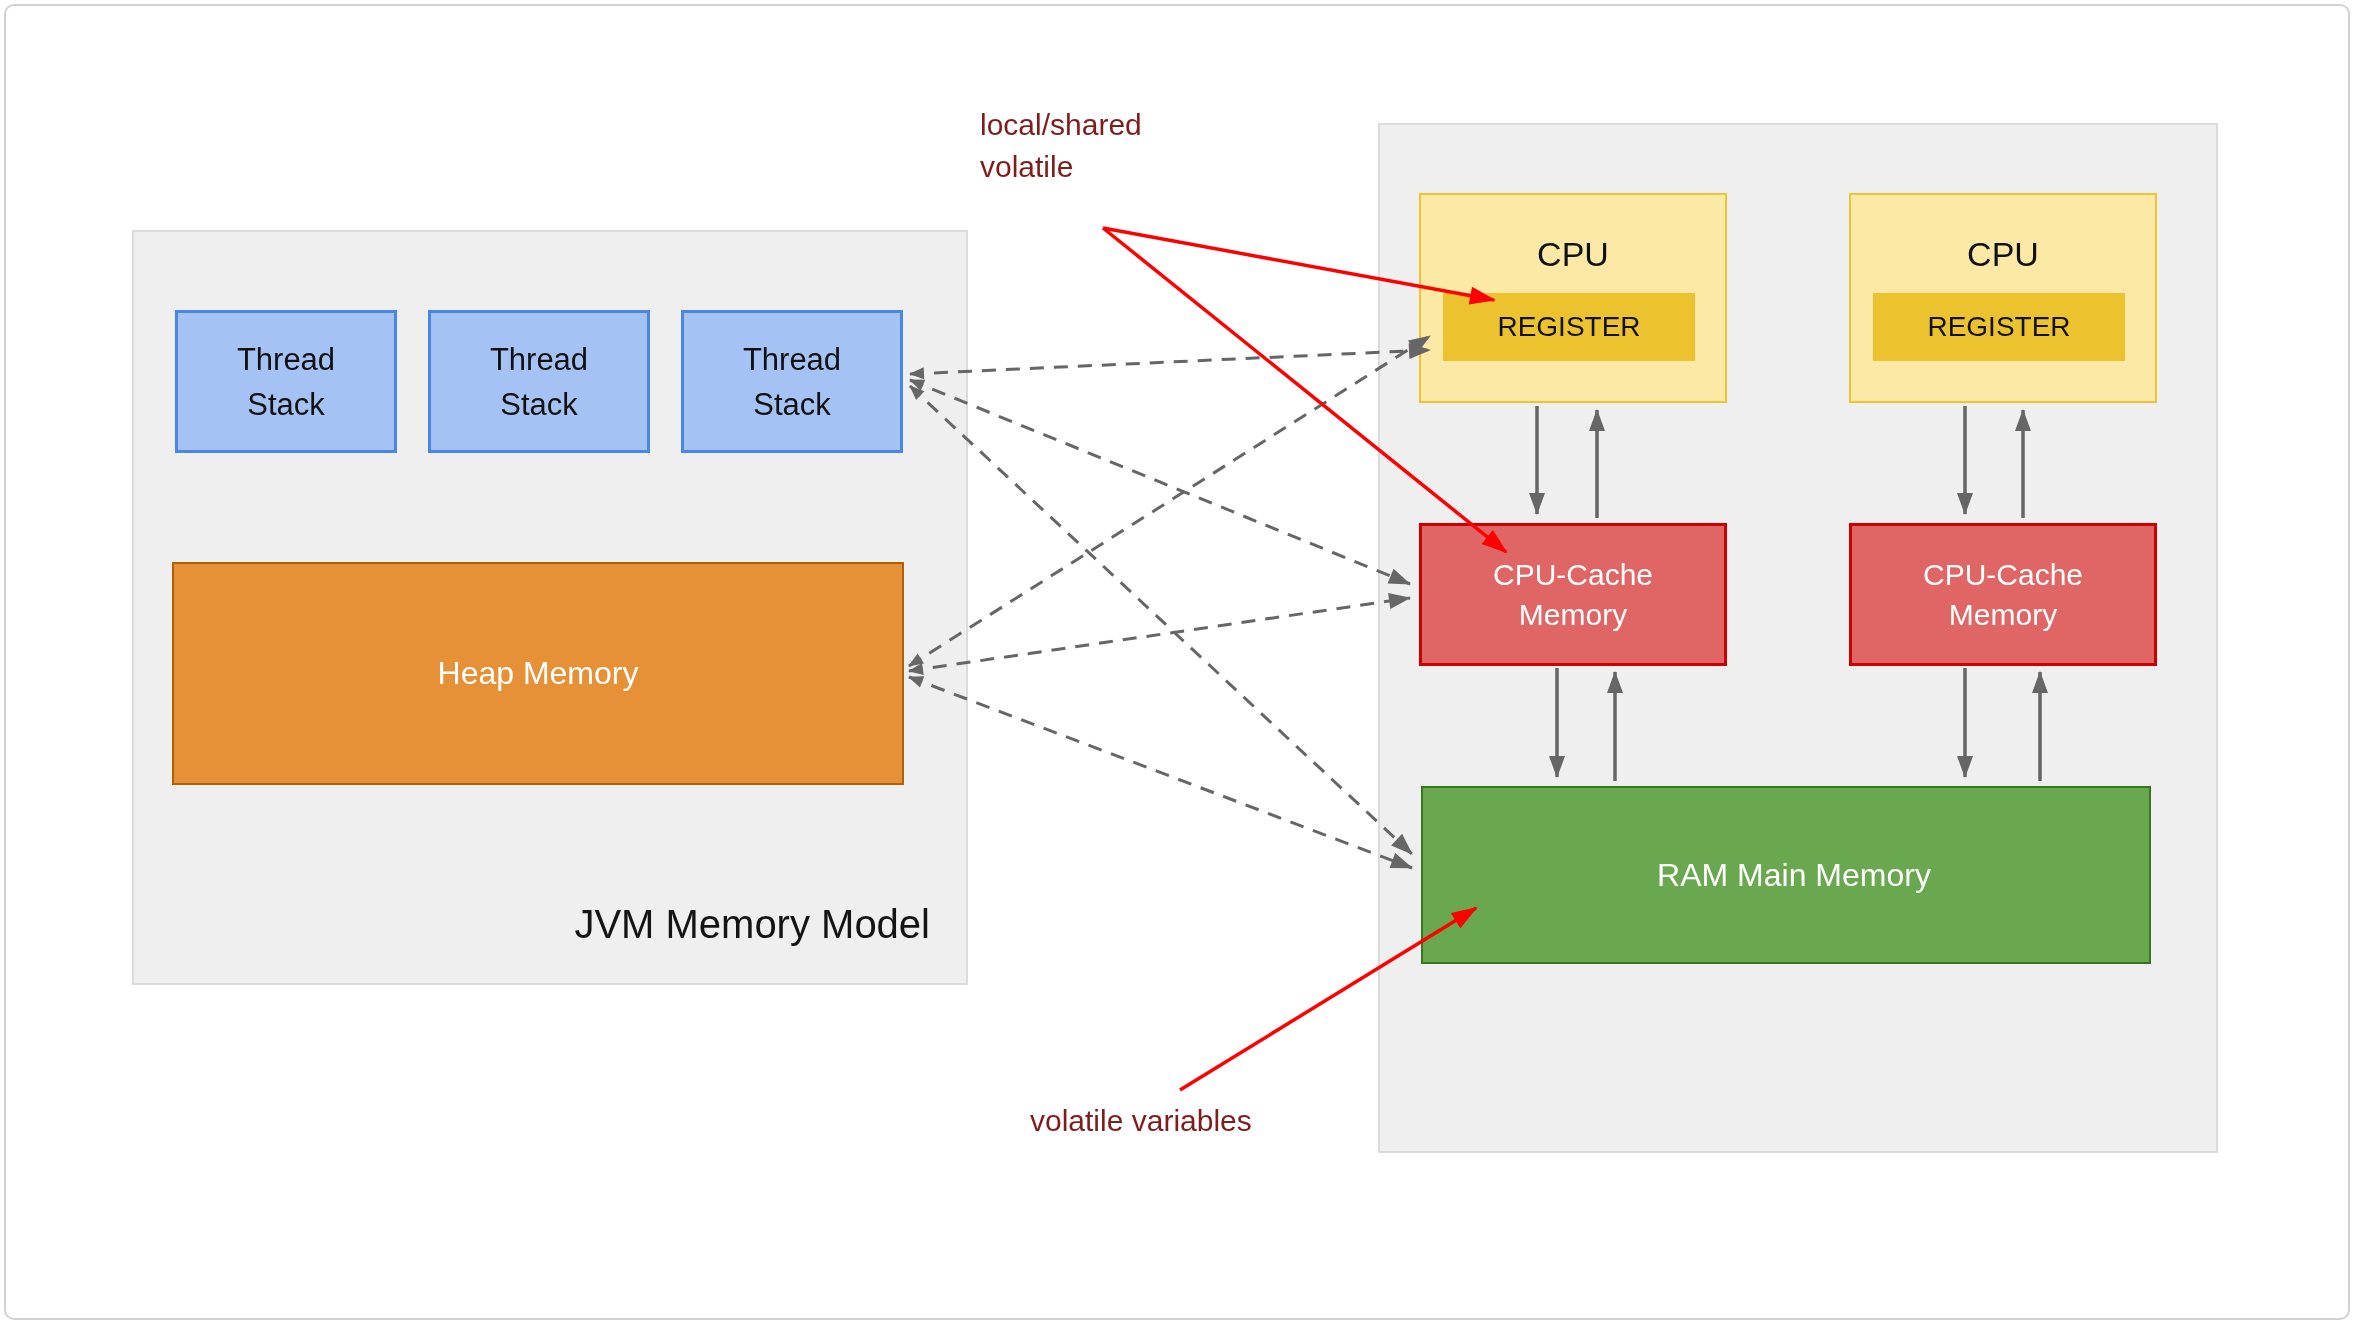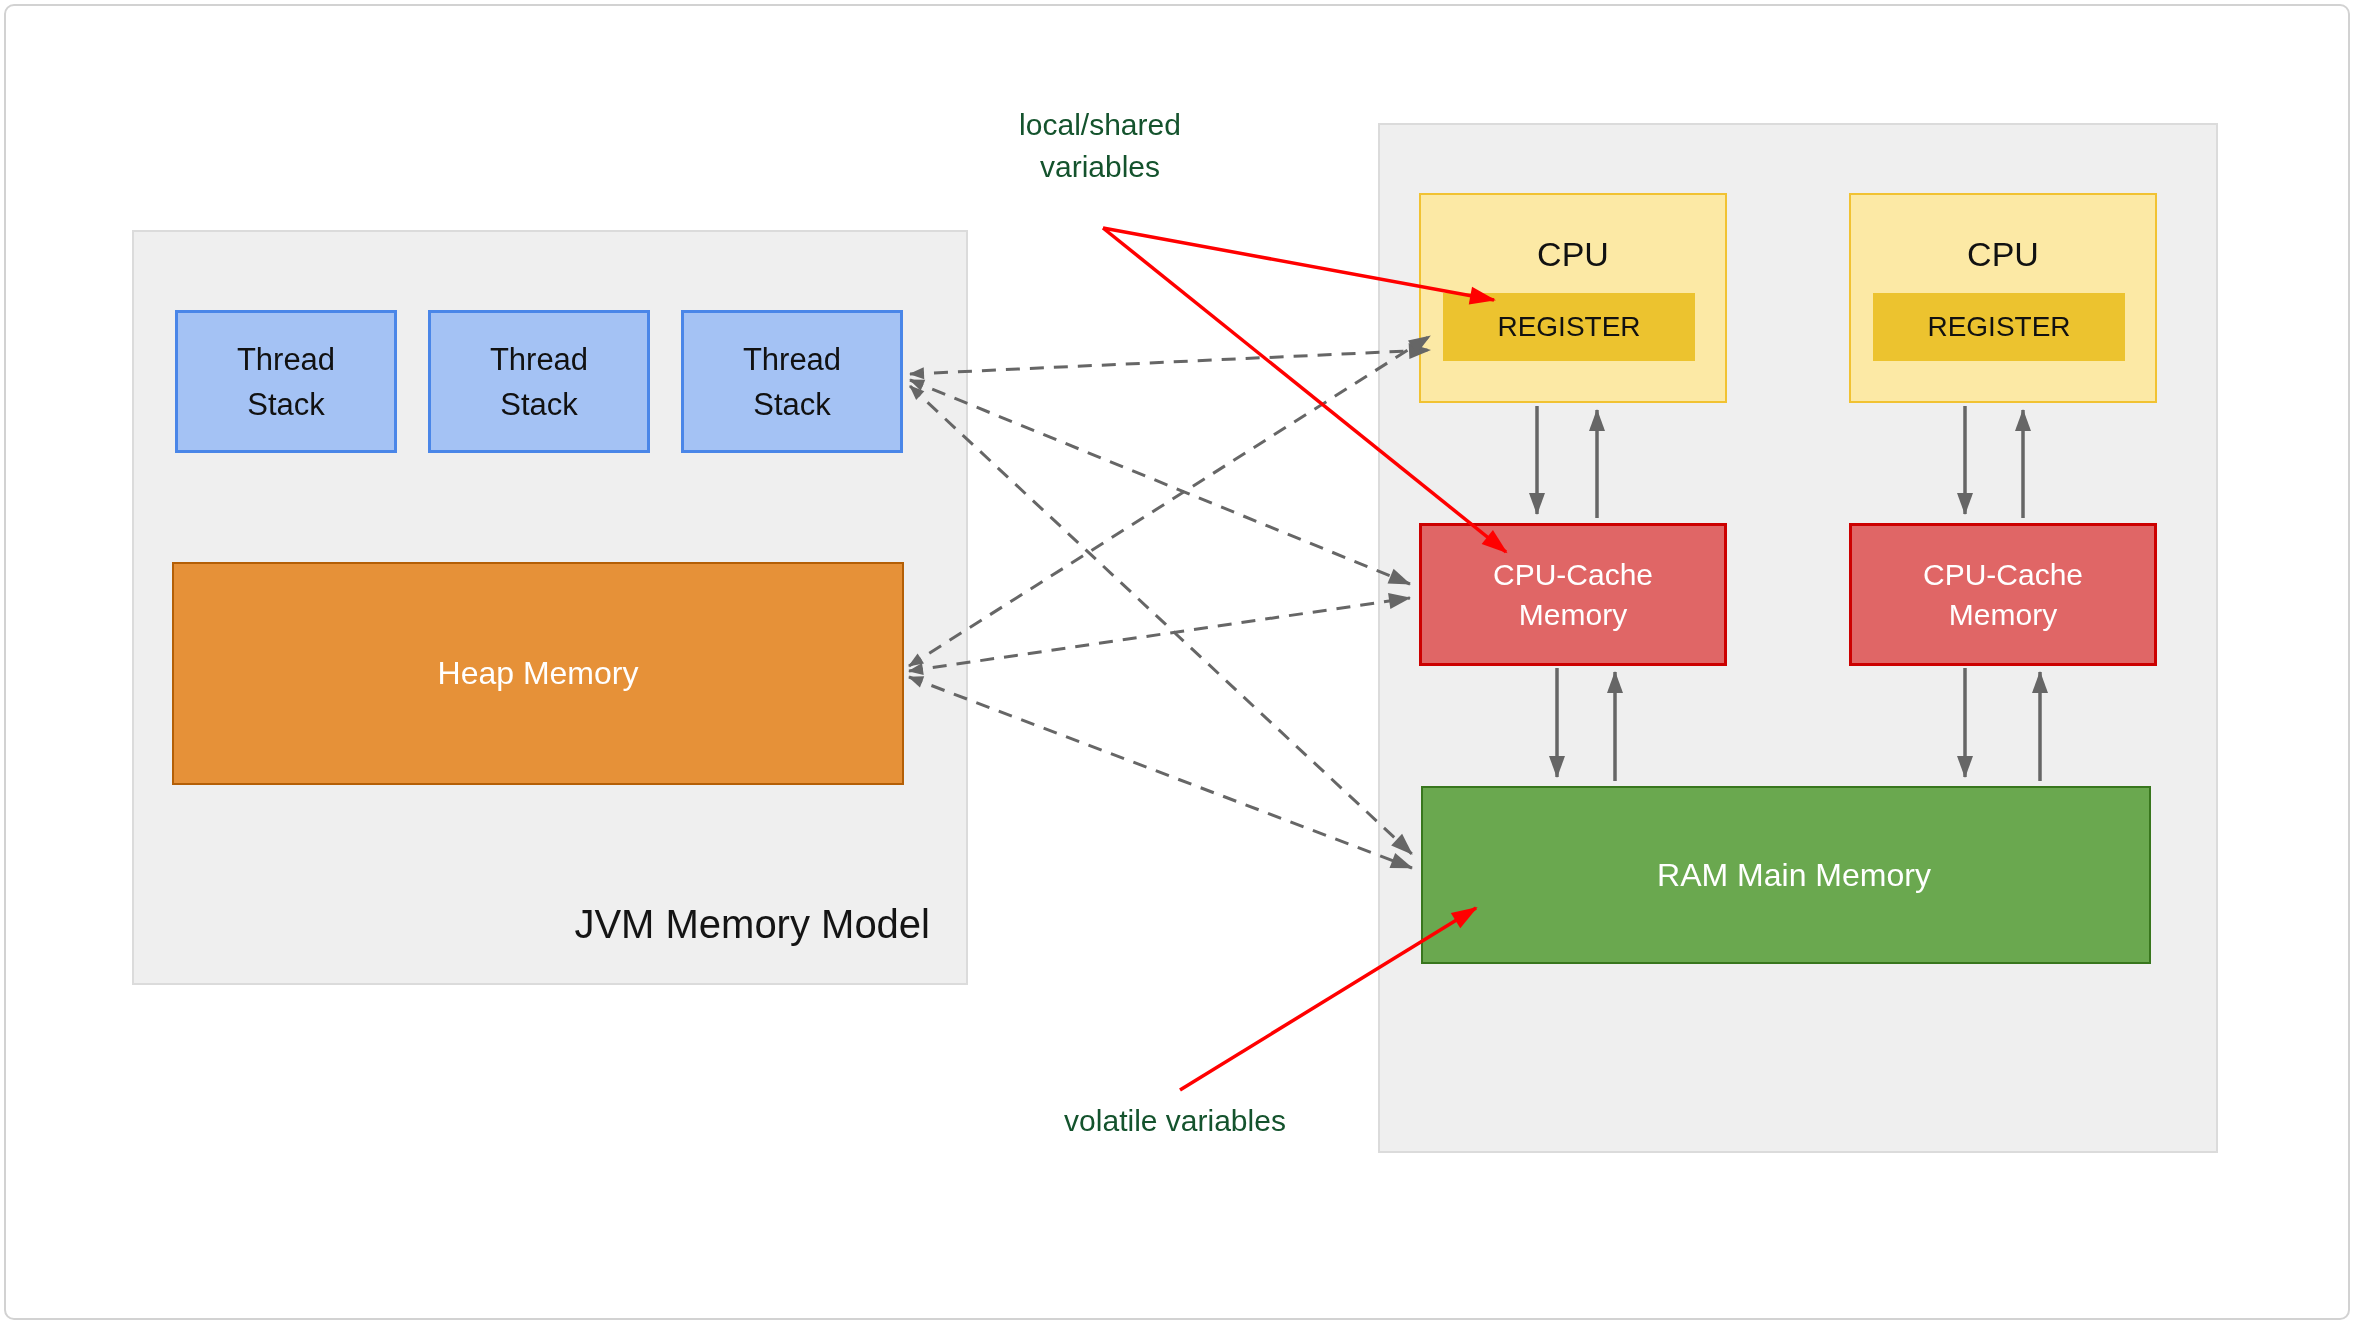--- a/index.html
+++ b/index.html
@@ -34,21 +34,21 @@
   .register{position:absolute;left:22px;top:98px;width:252px;height:68px;background:#ecc32f;
             display:flex;align-items:center;justify-content:center;font-size:28px;color:#111;}
   .cache{top:398px;width:308px;height:143px;background:#e06666;border:3px solid #cc0000;
          color:#ffffff;font-size:30px;line-height:40px;}
   .cache .wrap{width:190px;}
   .ca1{left:39px;} .ca2{left:469px;}
   .ram{left:41px;top:661px;width:730px;height:178px;background:#6aa84f;border:2px solid #38761d;
        color:#ffffff;font-size:32px;padding-left:16px;}
 
   
-  .annotation{position:absolute;color:#14532d;text-align:center;font-size:30px;}
+  .annotation{position:absolute;color:#7f1d1d;text-align:left;font-size:30px;}
   .ann-local{left:980px;top:104px;width:240px;line-height:42px;}
   .ann-volatile{left:1030px;top:1104px;width:290px;white-space:nowrap;}
 
   .overlay{position:absolute;left:0;top:0;width:2354px;height:1324px;pointer-events:none;}
 </style>
 </head>
 <body>
 
 <div class="canvas">
   <div class="frame"></div>
@@ -90,21 +90,21 @@
       <span class="wrap">CPU-Cache Memory</span>
     </div>
 
     <div class="box ram">
       <span>RAM Main Memory</span>
     </div>
   </section>
 
   <div class="annotation ann-local">
     <div>local/shared</div>
-    <div>variables</div>
+    <div>volatile</div>
   </div>
   <div class="annotation ann-volatile">volatile variables</div>
 
   <svg class="overlay" viewBox="0 0 2354 1324" xmlns="http://www.w3.org/2000/svg">
     <defs>
       <marker id="ah-gray" markerUnits="userSpaceOnUse" markerWidth="26" markerHeight="20" refX="23" refY="10" orient="auto">
         <path d="M2,2 L24,10 L2,18 Z" fill="#666666"></path>
       </marker>
       <marker id="ah-gray-s" markerUnits="userSpaceOnUse" markerWidth="18" markerHeight="14" refX="15" refY="7" orient="auto-start-reverse">
         <path d="M1,1 L16,7 L1,13 Z" fill="#666666"></path>

